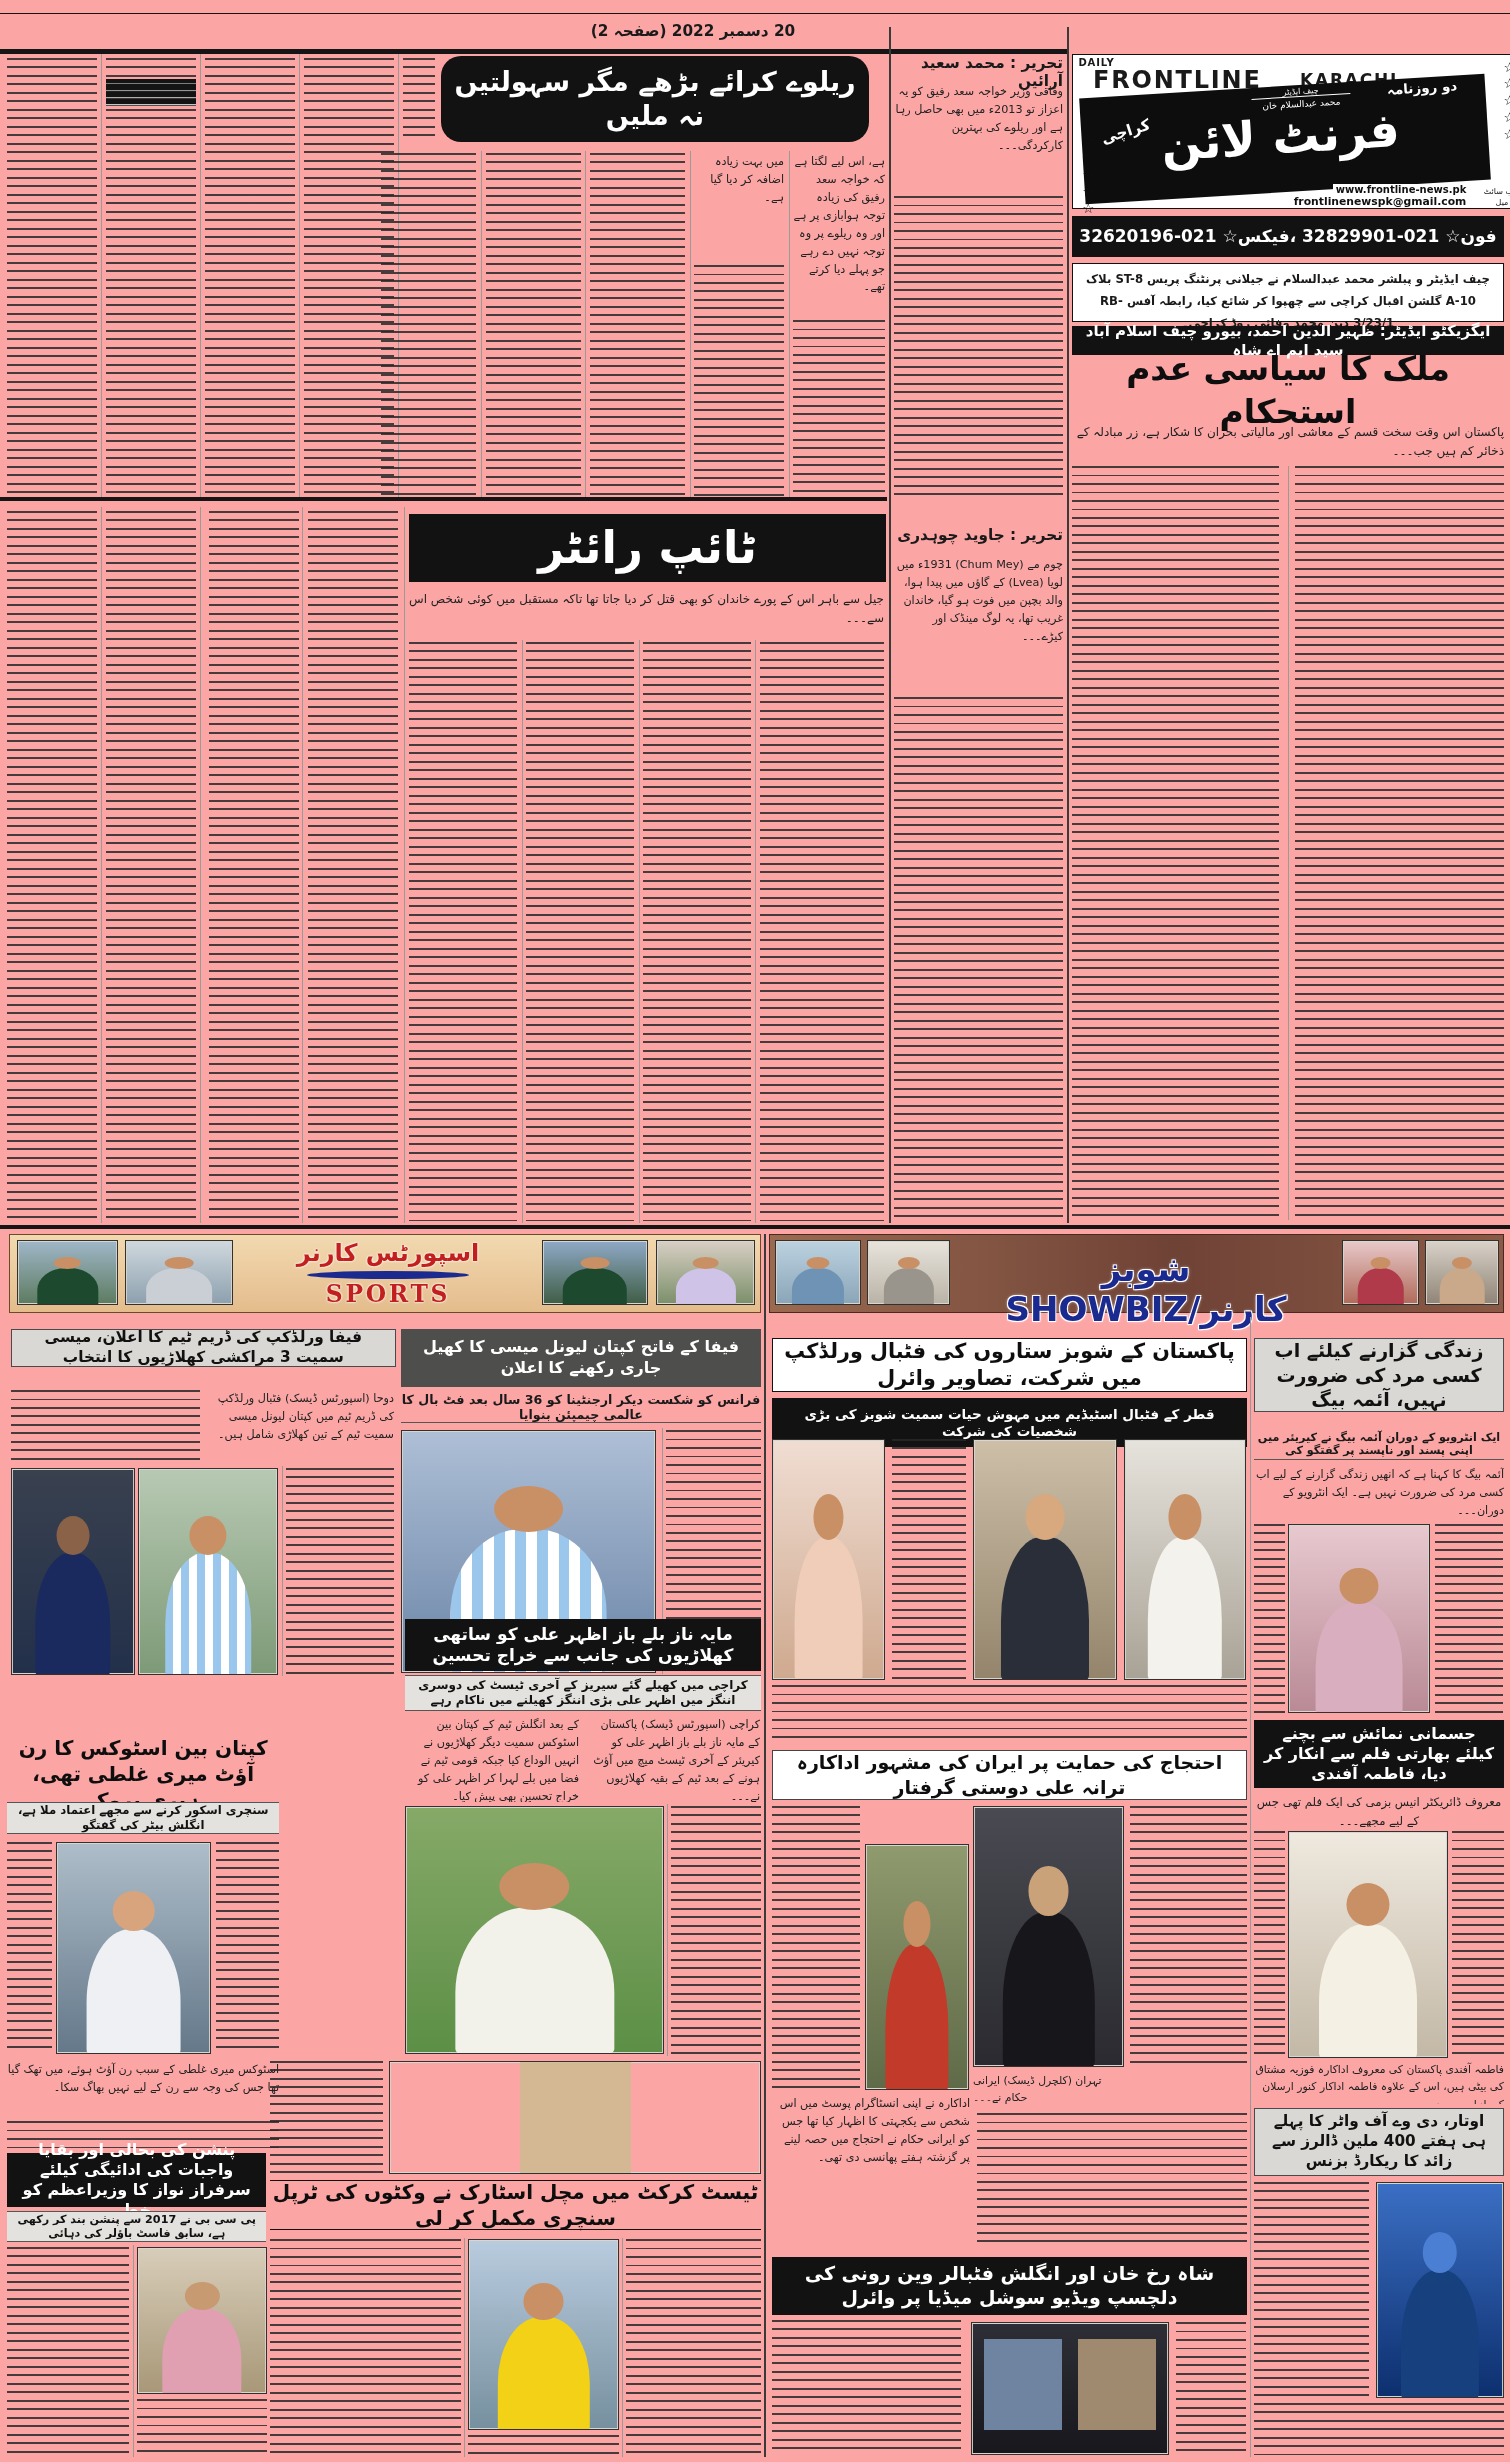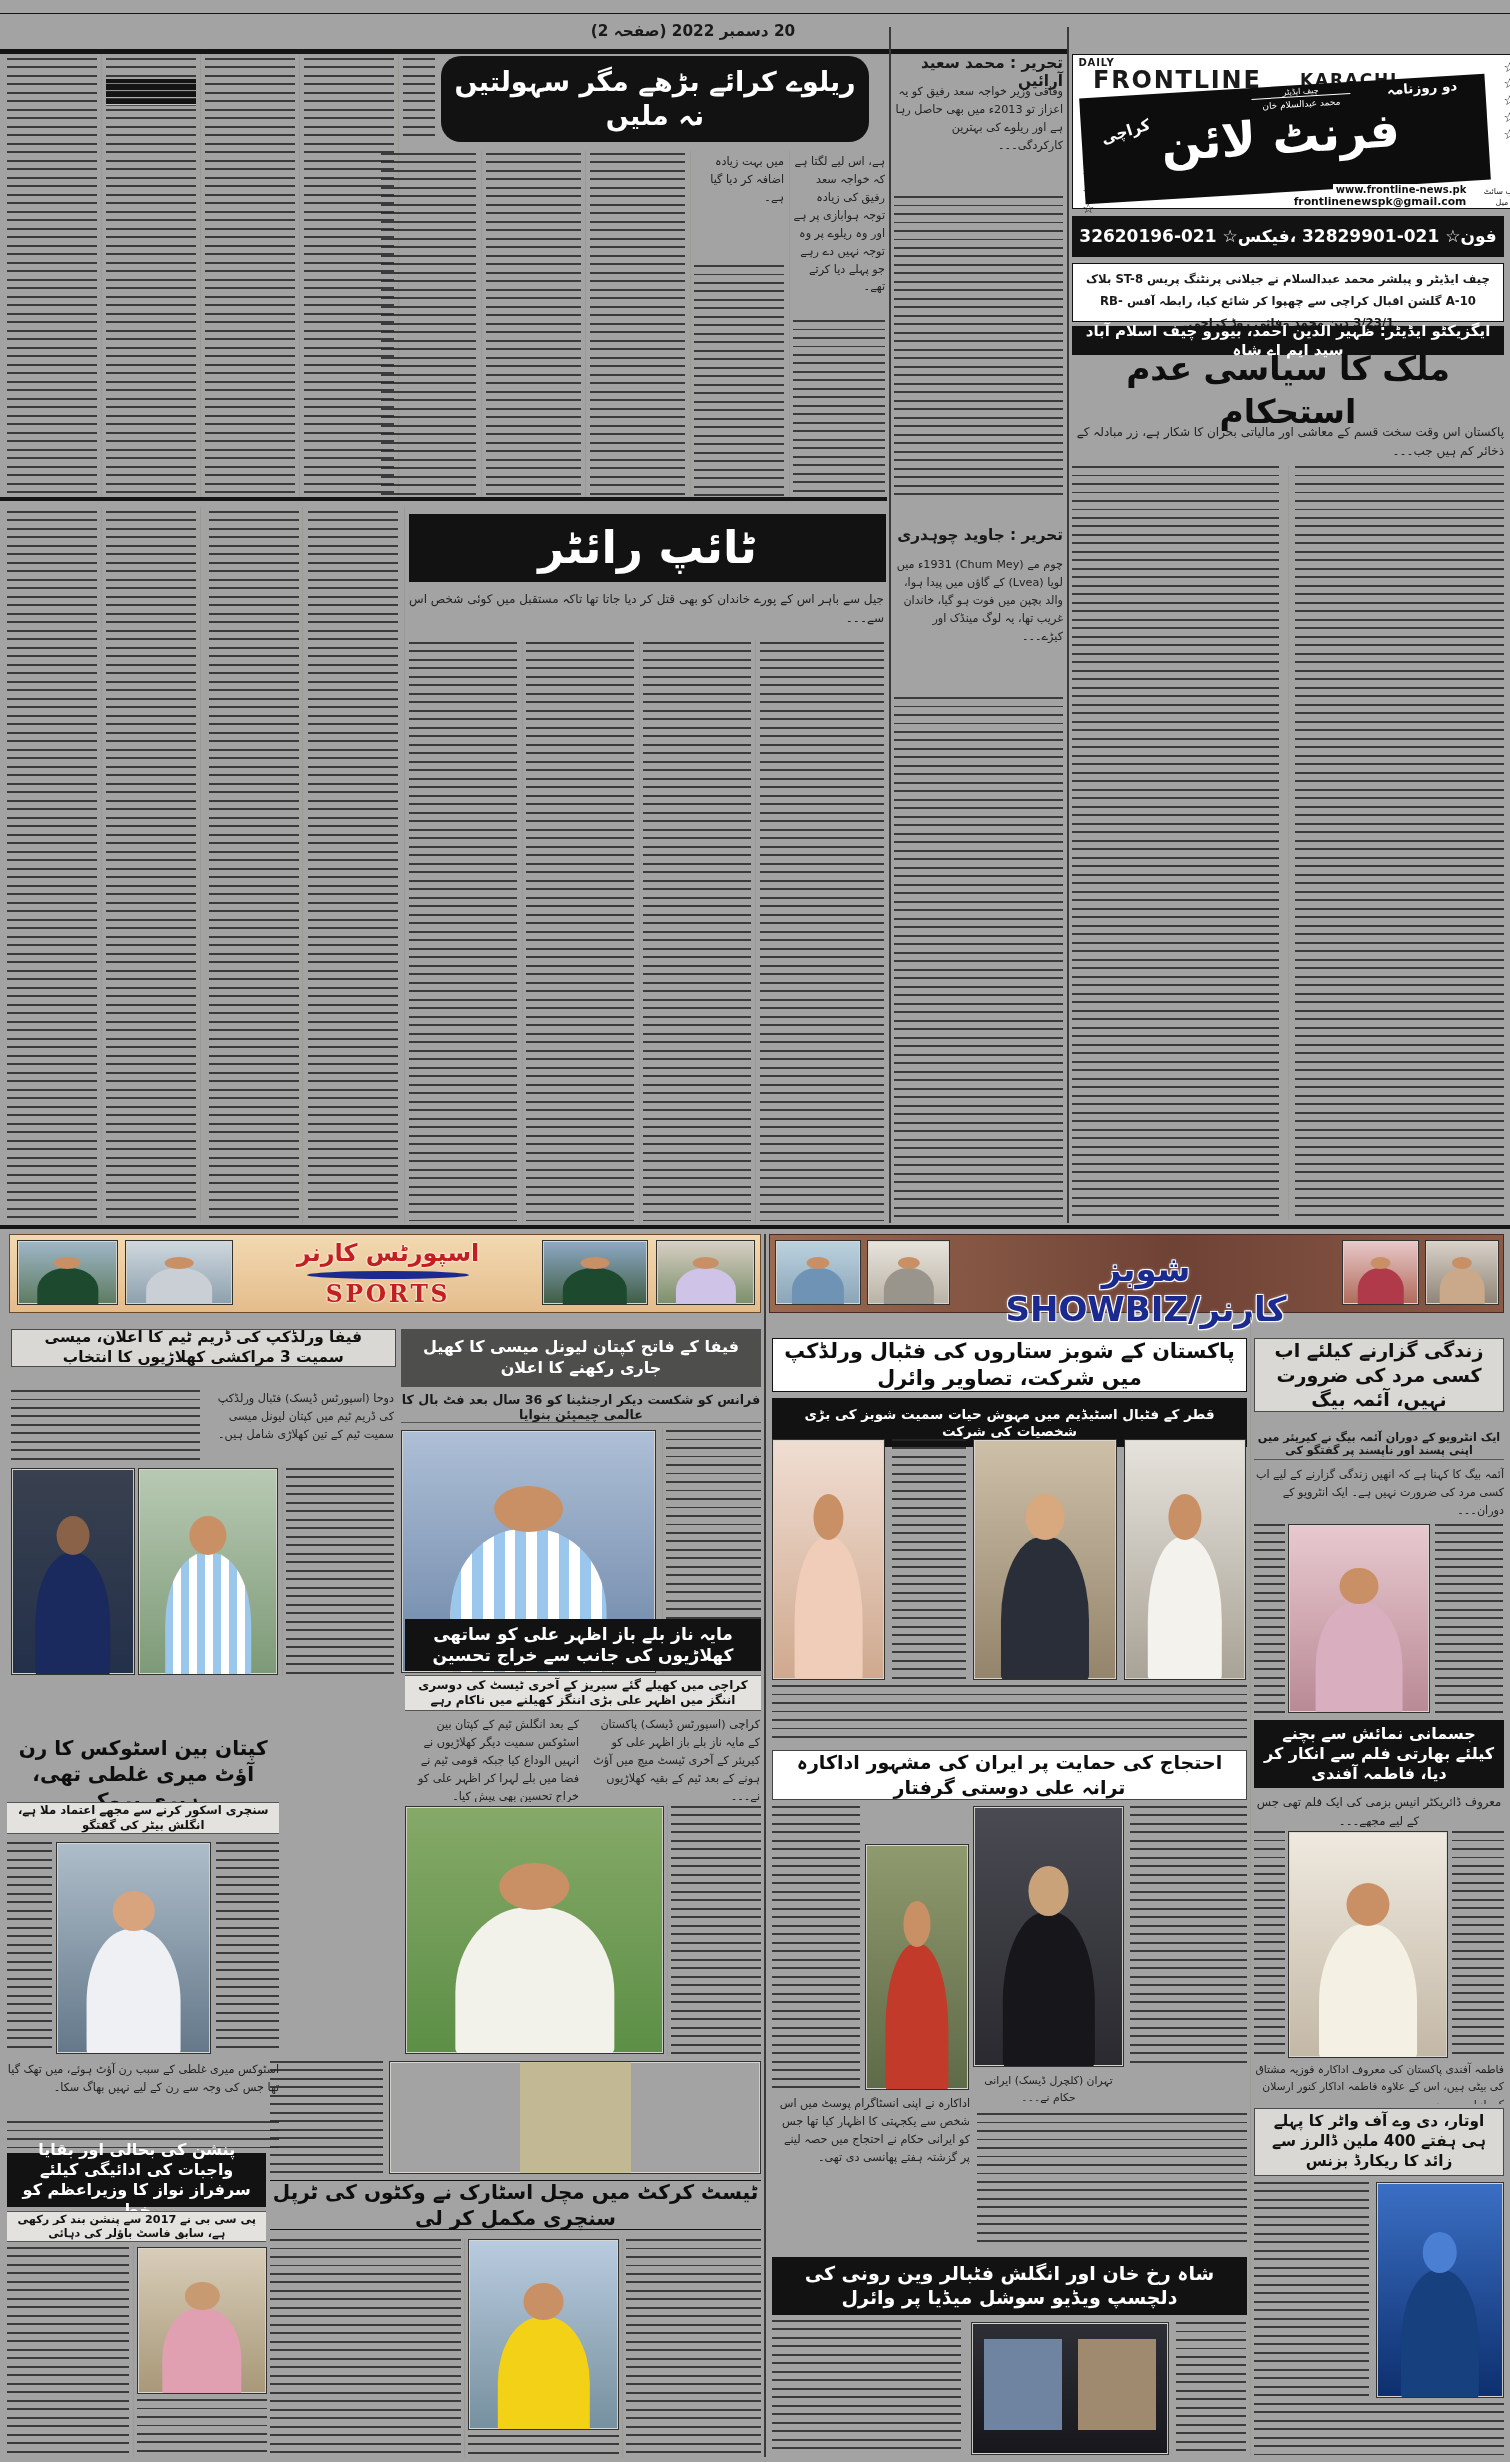--- a/index.html
+++ b/index.html
@@ -1,16 +1,16 @@
 <!DOCTYPE html>
 <html lang="ur" style="font-size:14.4px"><head>
 <meta charset="utf-8">
 <style>
   html,body{margin:0;padding:0;background:#e9e7e0;}
-  .page{position:relative;width:1511px;height:2462px;background:#a3a3a3;overflow:hidden;
+  .page{position:relative;width:1511px;height:2462px;background:#fca5a5;overflow:hidden;
         font-family:"DejaVu Sans",sans-serif;color:#1a1a1a;}
   .abs{position:absolute;box-sizing:border-box;}
   .rtl{direction:rtl;unicode-bidi:plaintext;}
   
   .tx{background:repeating-linear-gradient(to bottom,rgba(40,40,40,.85) 0 1.8px,transparent 1.8px 8.5px);}
   .inv{background:#141414 repeating-linear-gradient(to bottom,rgba(255,255,255,.9) 3.6px,rgba(255,255,255,0) 5.4px 10.8px);}
   
   .vr{width:0.9px;background:#9a9a96;}
   .vr.dark{width:1.8px;background:#3a3a38;}
   .hr{height:2.7px;background:#151515;}
@@ -254,21 +254,21 @@
 
   <div class="abs hd-plain rtl" style="left:772px;top:1750px;width:475px;height:50px;font-size:19px;border:0.9px solid #444;background:#fff;">احتجاج کی حمایت پر ایران کی مشہور اداکارہ ترانہ علی دوستی گرفتار</div>
   <div class="abs tx" style="left:772px;top:1806px;width:88px;height:284px;"></div>
   <div class="abs photo" style="left:865px;top:1844px;width:104px;height:246px;background:linear-gradient(#8f9a6e,#5f6a48);">
       <div class="fig" style="--kit:#c23a2a;"></div>
     </div>
   <div class="abs photo" style="left:973px;top:1806px;width:151px;height:261px;background:linear-gradient(#4a4a52,#2a2a30);">
       <div class="fig" style="--kit:#17171b;--skin:#caa27a;"></div>
     </div>
   <div class="abs tx" style="left:1130px;top:1806px;width:117px;height:261px;"></div>
-  <div class="abs urtext rtl" style="left:973px;top:2072px;width:151px;height:36px;font-size:10.8px;text-align:center;">تہران (کلچرل ڈیسک) ایرانی حکام نے۔۔۔</div>
+  <div class="abs urtext rtl" style="left:973px;top:2072px;width:151px;height:36px;font-size:10.8px;text-align:left;">تہران (کلچرل ڈیسک) ایرانی حکام نے۔۔۔</div>
   <div class="abs urtext rtl" style="left:772px;top:2095px;width:198px;height:153px;">اداکارہ نے اپنی انسٹاگرام پوسٹ میں اس شخص سے یکجہتی کا اظہار کیا تھا جس کو ایرانی حکام نے احتجاج میں حصہ لینے پر گزشتہ ہفتے پھانسی دی تھی۔</div>
   <div class="abs tx" style="left:977px;top:2113px;width:270px;height:135px;"></div>
 
   <div class="abs hd-black rtl" style="left:772px;top:2257px;width:475px;height:58px;font-size:19px;">شاہ رخ خان اور انگلش فٹبالر وین رونی کی دلچسپ ویڈیو سوشل میڈیا پر وائرل</div>
   <div class="abs tx" style="left:772px;top:2320px;width:189px;height:135px;"></div>
   <div class="abs photo" style="left:971px;top:2322px;width:198px;height:133px;background:linear-gradient(#2e2e36,#17171d);">
     <div class="abs" style="left:6%;top:12%;width:40%;height:70%;background:#6f84a0;"></div>
     <div class="abs" style="left:54%;top:12%;width:40%;height:70%;background:#a08a6f;"></div>
     </div>
   <div class="abs tx" style="left:1176px;top:2322px;width:70px;height:133px;"></div>

